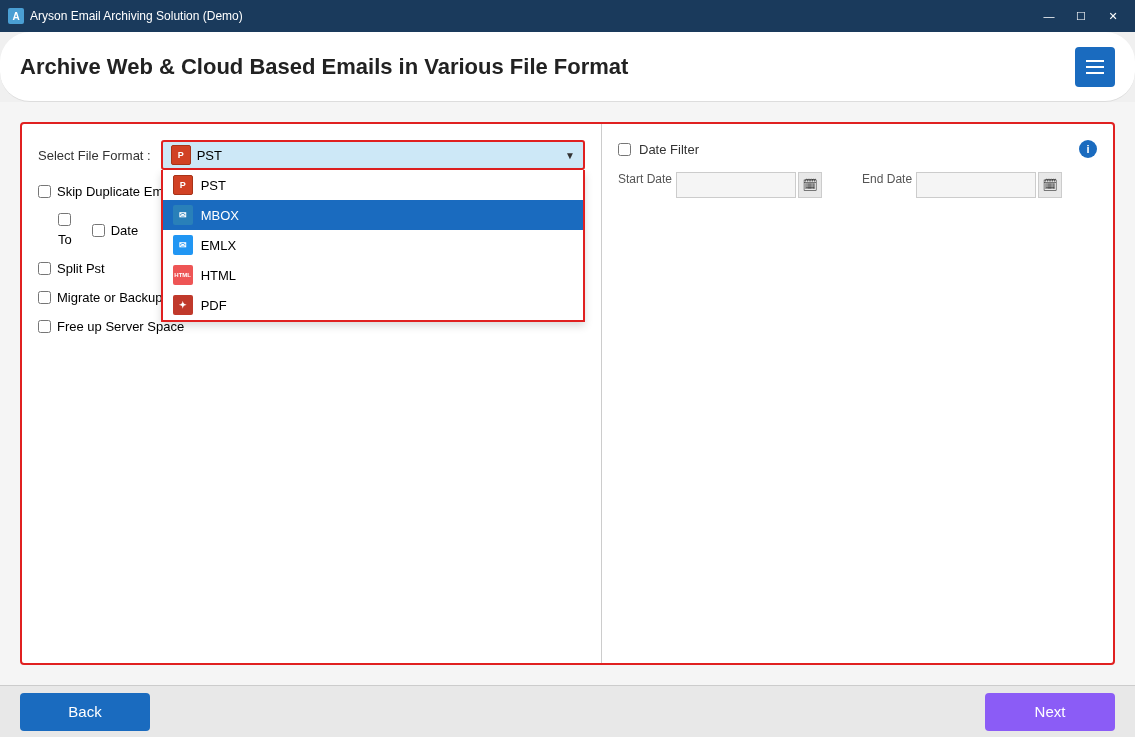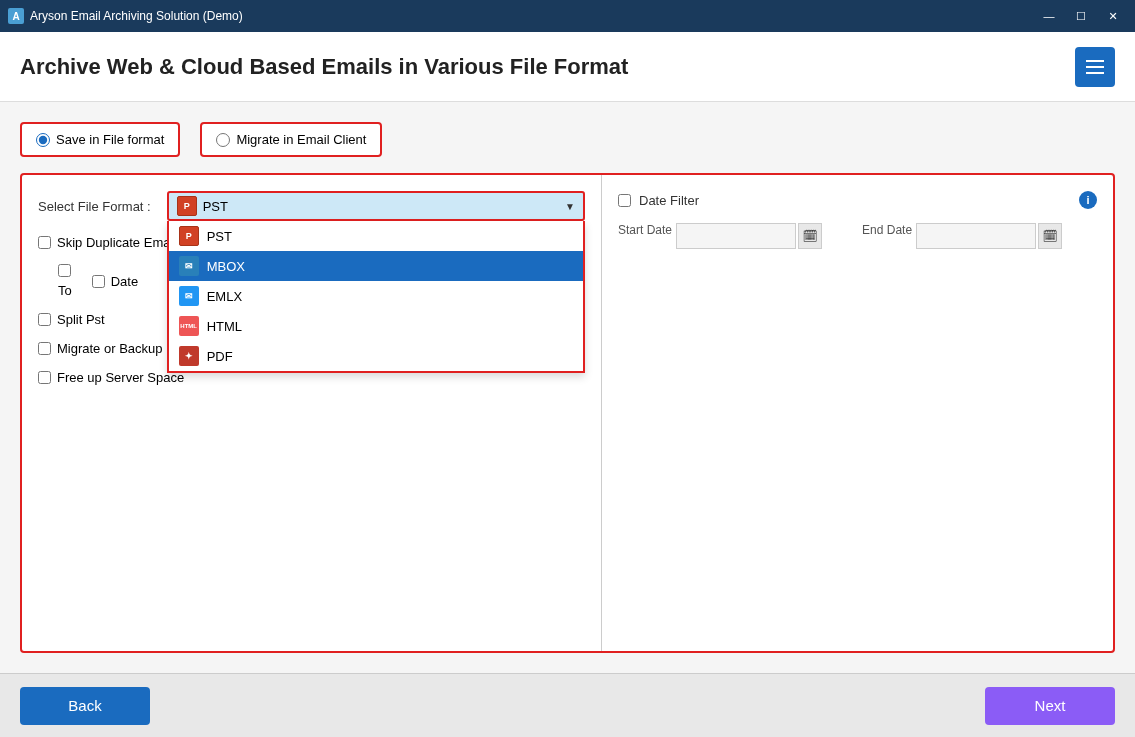--- a/index.html
+++ b/index.html
@@ -63,20 +63,21 @@
     
     .app-header {
       background: white;
       border-bottom: 1px solid #ddd;
       padding: 0 20px;
       height: 70px;
       display: flex;
       align-items: center;
       justify-content: space-between;
       flex-shrink: 0;
+      border-radius: 30px;
     }
     .app-title {
       font-size: 22px;
       font-weight: 600;
       color: #222;
     }
     .menu-btn {
       width: 40px;
       height: 40px;
       background: #1a6bbf;
@@ -149,21 +150,21 @@
       padding: 16px;
       display: flex;
       flex-direction: column;
       gap: 14px;
       position: relative;
     }
 
     .format-row {
       display: flex;
       align-items: center;
-      gap: 16px;
+      gap: 10px;
     }
     .format-label {
       font-size: 13px;
       color: #333;
       white-space: nowrap;
     }
 
     
     .dropdown-container {
       position: relative;
@@ -317,21 +318,21 @@
       background: #e8e8e8;
       cursor: pointer;
       display: flex;
       align-items: center;
       justify-content: center;
       font-size: 12px;
     }
 
     
     .footer {
-      height: 64px;
+      height: 52px;
       background: #e8e8e8;
       border-top: 1px solid #ccc;
       display: flex;
       align-items: center;
       justify-content: space-between;
       padding: 0 20px;
       flex-shrink: 0;
     }
     .footer-btn {
       min-width: 130px;
@@ -365,30 +366,20 @@
   <h1 class="app-title">Archive Web &amp; Cloud Based Emails in Various File Format</h1>
   <button class="menu-btn">
     <span></span>
     <span></span>
     <span></span>
   </button>
 </div>
 
 <div class="main-content">
 
-  <div class="radio-row">
-    <label class="radio-option">
-      <input type="radio" name="mode" checked="" style="">
-      <span>Save in File format</span>
-    </label>
-    <label class="radio-option">
-      <input type="radio" name="mode" style="">
-      <span>Migrate in Email Client</span>
-    </label>
-  </div>
 
   <div class="content-area">
 
     <div class="left-panel">
 
       <div class="format-row">
         <span class="format-label">Select File Format :</span>
         <div class="dropdown-container">
           <div class="dropdown-selected">
             <div class="dropdown-selected-inner">

